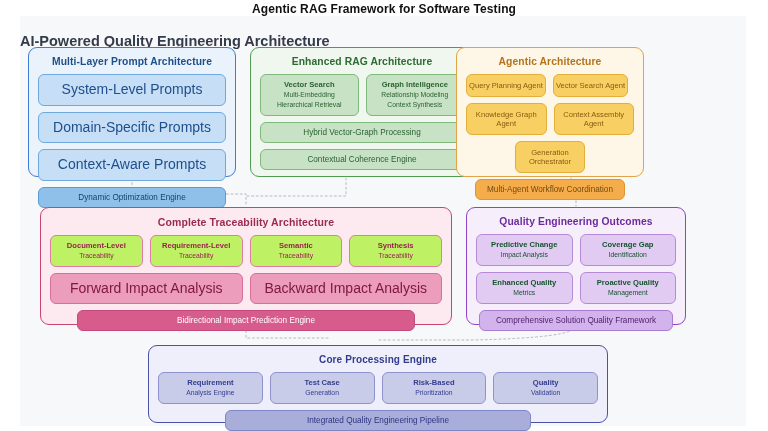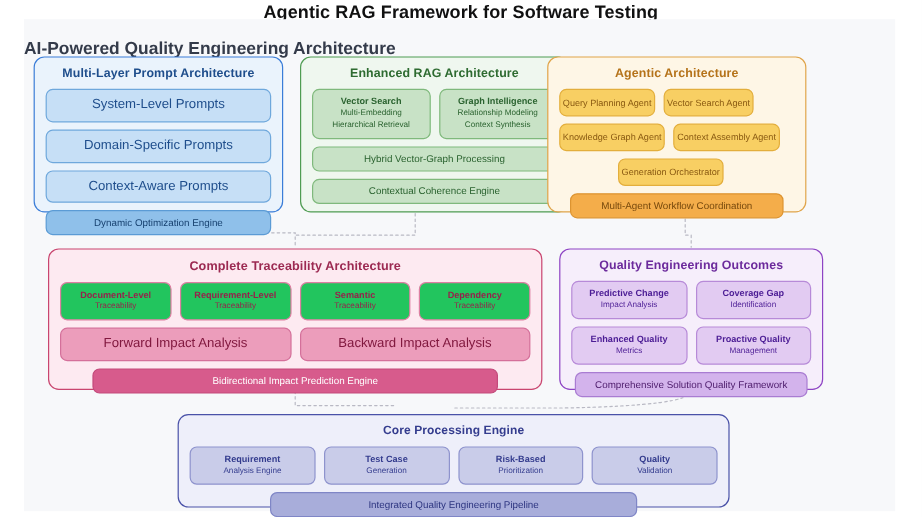--- a/index.html
+++ b/index.html
@@ -7,21 +7,21 @@
     width: 768px; height: 431px;
     background: #ffffff;
     font-family: "Liberation Sans", sans-serif;
     overflow: hidden;
   }
   #root { position: relative; width: 768px; height: 431px; background: #ffffff; }
 
   .doc-title {
     position: absolute; left: 0; top: 2px; width: 768px;
     text-align: center;
-    font-size: 15px; font-weight: bold; color: #111111;
+    font-size: 12px; font-weight: bold; color: #111111;
     letter-spacing: .1px;
   }
 
   .canvas {
     position: absolute; left: 20px; top: 16px;
     width: 726px; height: 410px;
     background: #f7f8fa;
   }
 
   .canvas-title {
@@ -47,21 +47,21 @@
     flex: 1 1 0;
     border-radius: 6px;
     border: 1.1px solid #999;
     text-align: center;
     padding: 5px 0 5px;
     min-width: 0;
   }
   .card-title { font-size: 7.6px; font-weight: bold; line-height: 1.25; }
   .card-sub   { font-size: 6.8px; line-height: 1.3; margin-top: 1.5px; }
   .card.single-line { padding: 6px 2px; }
-  .card.single-line .card-title { font-weight: normal; font-size: 11px; }
+  .card.single-line .card-title { font-weight: normal; font-size: 14px; }
 
   .band {
     margin: 0 9px 6px; border-radius: 6px;
     border: 1.1px solid #999;
     text-align: center; padding: 5px 4px;
     font-size: 8.2px;
   }
   .band.inset { margin-left: 36px; margin-right: 36px; }
   .band.inset-sm { margin-left: 18px; margin-right: 18px; }
 
@@ -72,42 +72,42 @@
   #panel-prompt .card, #panel-prompt .band { background: #c6dff6; border-color: #6fa8dc; color: #1f4e8c; }
   #panel-prompt .band.accent { background: #8fc0ea; border-color: #5b9bd5; color: #16406f; }
 
   
   #panel-rag { left: 250px; top: 47px; width: 224px; height: 130px;
     background: #eff7ef; border-color: #4f9c52; }
   #panel-rag .panel-title { color: #2e6b31; }
   #panel-rag .card, #panel-rag .band { background: #c8e2c6; border-color: #7fb97c; color: #2b6330; }
 
   
-  #panel-agentic { left: 456px; top: 47px; width: 216px; height: 130px;
+  #panel-agentic { left: 456px; top: 47px; width: 188px; height: 130px;
     background: #fef6e6; border-color: #e0a449; }
   #panel-agentic .panel-title { color: #b5731a; }
   #panel-agentic .chip {
     background: #f8cf63; border: 1.1px solid #e3ae3c; color: #8a5a12;
     border-radius: 6px; text-align: center; font-size: 7.6px; padding: 6px 2px;
   }
   #panel-agentic .band.accent { background: #f4ad4a; border-color: #dd9431; color: #77490d; }
 
   
   #panel-trace { left: 40px; top: 207px; width: 412px; height: 118px;
     background: #fdeaf1; border-color: #c9456f; }
   #panel-trace .panel-title { color: #9c2a52; font-size: 10.5px; }
-  #panel-trace .card { background: #22c55e; border-color: #dd7fa2; color: #96224c; }
+  #panel-trace .card { background: #bef264; border-color: #dd7fa2; color: #96224c; }
   #panel-trace .band { background: #ec9dbb; border-color: #d4709a; color: #81193f; }
   #panel-trace .band.accent { background: #d75b8c; border-color: #c34a7b; color: #ffffff; }
 
   
   #panel-outcome { left: 466px; top: 207px; width: 220px; height: 118px;
     background: #f6eefb; border-color: #8e44c4; }
   #panel-outcome .panel-title { color: #6c2a9c; }
-  #panel-outcome .card { background: #e2cbf2; border-color: #b78ad8; color: #4c1d95; }
+  #panel-outcome .card { background: #e2cbf2; border-color: #b78ad8; color: #14532d; }
   #panel-outcome .band.accent { background: #d3b3ec; border-color: #a97cd2; color: #51206f; }
 
   
   #panel-core { left: 148px; top: 345px; width: 460px; height: 78px;
     background: #eeeffa; border-color: #4a52a8; }
   #panel-core .panel-title { color: #343c8e; font-size: 10px; }
   #panel-core .card { background: #c9cce9; border-color: #8e93cd; color: #343c8e; }
   #panel-core .band.accent { background: #a8adda; border-color: #7f86c6; color: #2d3580; }
 
   .connectors { position: absolute; left: 0; top: 0; width: 768px; height: 431px; pointer-events: none; }
@@ -196,21 +196,21 @@
       </div>
       <div class="card">
         <div class="card-title">Requirement-Level</div>
         <div class="card-sub">Traceability</div>
       </div>
       <div class="card">
         <div class="card-title">Semantic</div>
         <div class="card-sub">Traceability</div>
       </div>
       <div class="card">
-        <div class="card-title">Dependency</div>
+        <div class="card-title">Synthesis</div>
         <div class="card-sub">Traceability</div>
       </div>
     </div>
     <div class="row">
       <div class="card single-line" style="background:#ec9dbb;border-color:#d4709a;color:#81193f;">
         <div class="card-title">Forward Impact Analysis</div>
       </div>
       <div class="card single-line" style="background:#ec9dbb;border-color:#d4709a;color:#81193f;">
         <div class="card-title">Backward Impact Analysis</div>
       </div>

